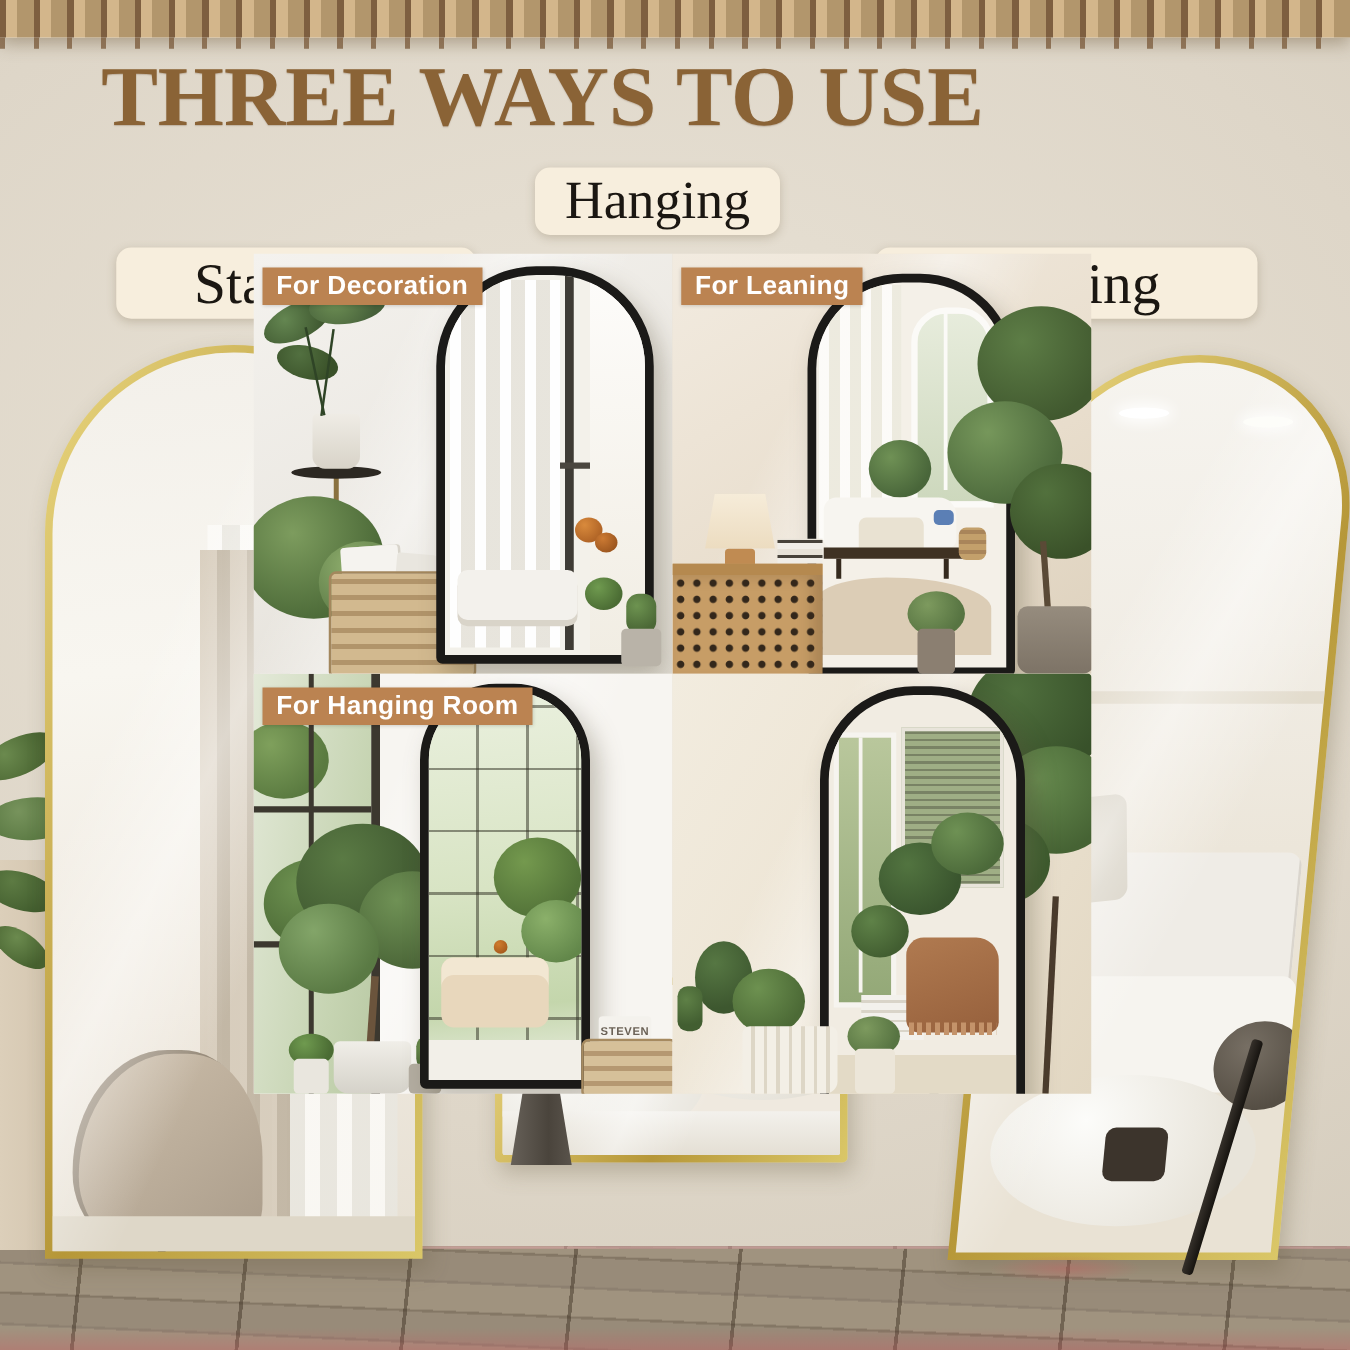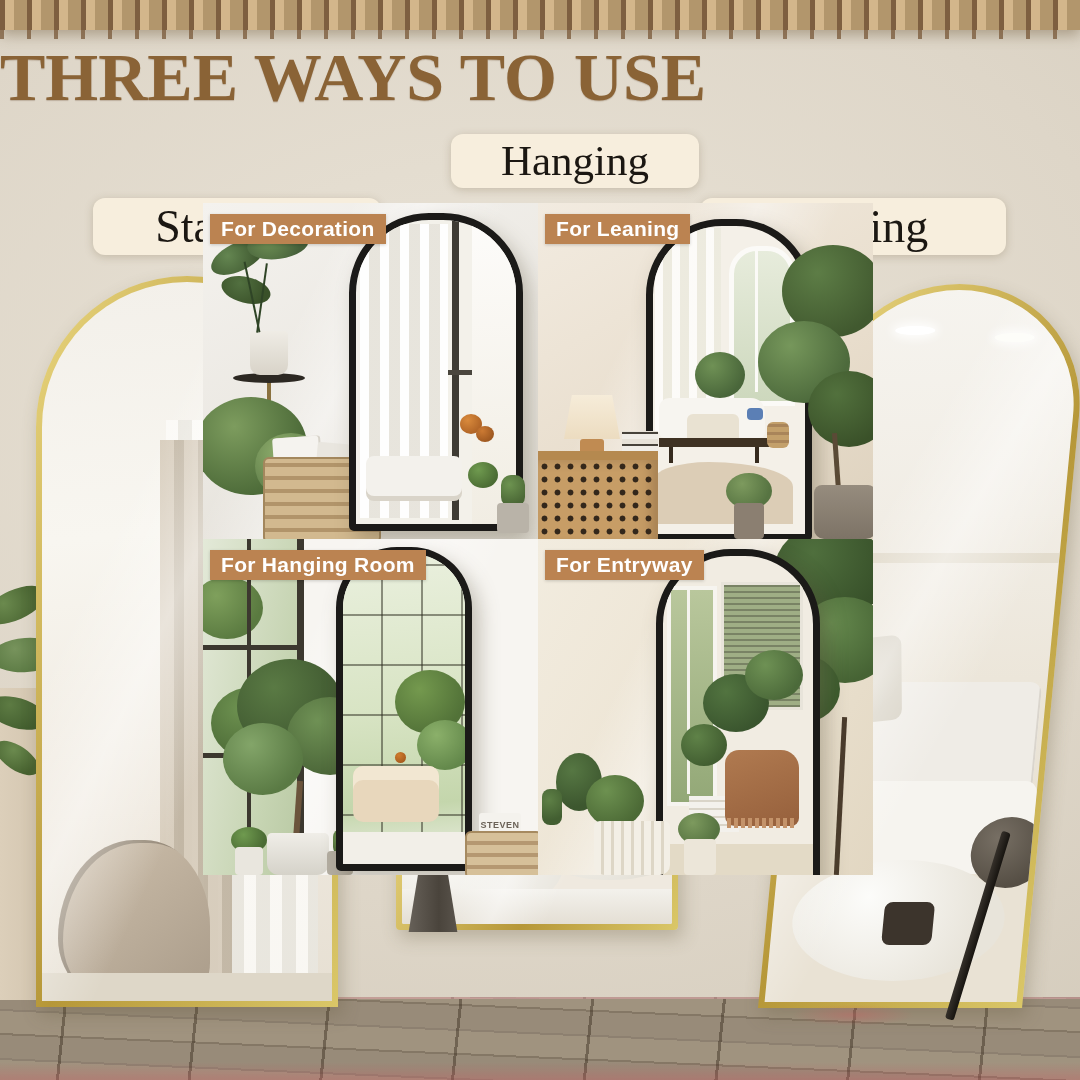--- a/index.html
+++ b/index.html
@@ -9,29 +9,29 @@
   .abs{position:absolute;}
   .bg{position:absolute;inset:0;z-index:1;}
 
   
   .fringe{position:absolute;left:0;top:0;width:1080px;height:30px;z-index:4;
     background:repeating-linear-gradient(90deg,#7e5f40 0 5px,#d3b68b 5px 14px,#b2966c 14px 27px);
     box-shadow:0 5px 14px rgba(110,90,60,.45);}
   .fringe::after{content:"";position:absolute;left:0;top:30px;width:100%;height:9px;
     background:repeating-linear-gradient(90deg,rgba(126,95,64,.8) 0 4px,rgba(126,95,64,0) 4px 27px);}
 
-  .title{position:absolute;left:0;top:42px;width:868px;z-index:2;
+  .title{position:absolute;left:0;top:42px;width:868px;text-align:center;z-index:2;
     font:700 68px/1.04 "Liberation Serif",serif;color:#8a6336;letter-spacing:0px;
     text-shadow:0 1px 1px rgba(90,60,30,.25);}
 
   .pill{position:absolute;background:#f7eedd;border-radius:12px;color:#1b1712;text-align:center;
     font-family:"Liberation Serif",serif;font-weight:500;z-index:2;
     box-shadow:0 2px 8px rgba(120,100,70,.28);}
   #pill-standing{left:93px;top:198px;width:288px;height:57px;font-size:46px;line-height:57px;}
-  #pill-hanging{left:451px;top:134px;width:248px;height:54px;font-size:43px;line-height:54px;}
+  #pill-hanging{left:428px;top:134px;width:196px;height:54px;font-size:43px;line-height:54px;}
   #pill-leaning{left:700px;top:198px;width:306px;height:57px;font-size:46px;line-height:57px;}
 
   
   .grid{position:absolute;left:203px;top:203px;width:670px;height:672px;z-index:3;
     display:grid;grid-template-columns:335px 335px;grid-template-rows:336px 336px;}
   .tile{position:relative;overflow:hidden;}
   .tlabel{position:absolute;left:7px;top:11px;background:#bb8351;color:#fff;
     font:700 21px/30px "Liberation Sans",sans-serif;padding:0 11px;letter-spacing:.3px;z-index:6;
     box-shadow:0 1px 3px rgba(0,0,0,.18);}
 
@@ -290,16 +290,15 @@
       </div>
 
       <div class="lb" style="--a:#567743;--b:#3d572f;left:18px;top:214px;width:46px;height:58px;"></div>
       <div class="lb" style="--a:#5e8046;--b:#425e31;left:4px;top:250px;width:20px;height:36px;border-radius:8px;"></div>
       <div class="lb" style="--a:#6d9150;--b:#4c6a36;left:48px;top:236px;width:58px;height:52px;"></div>
       <div class="abs" style="left:56px;top:282px;width:76px;height:54px;border-radius:6px 6px 10px 10px;
                   background:repeating-linear-gradient(90deg,#f3efe6 0 7px,#ddd6c6 7px 10px);"></div>
       <div class="lb" style="--a:#7d9a5e;--b:#577442;left:140px;top:274px;width:42px;height:32px;"></div>
       <div class="abs" style="left:146px;top:300px;width:32px;height:36px;background:#ece6d9;border-radius:4px;"></div>
 
-      <div class="tlabel">For Entryway</div>
     </div>
   </div>
 </div>
 
 </body></html>

